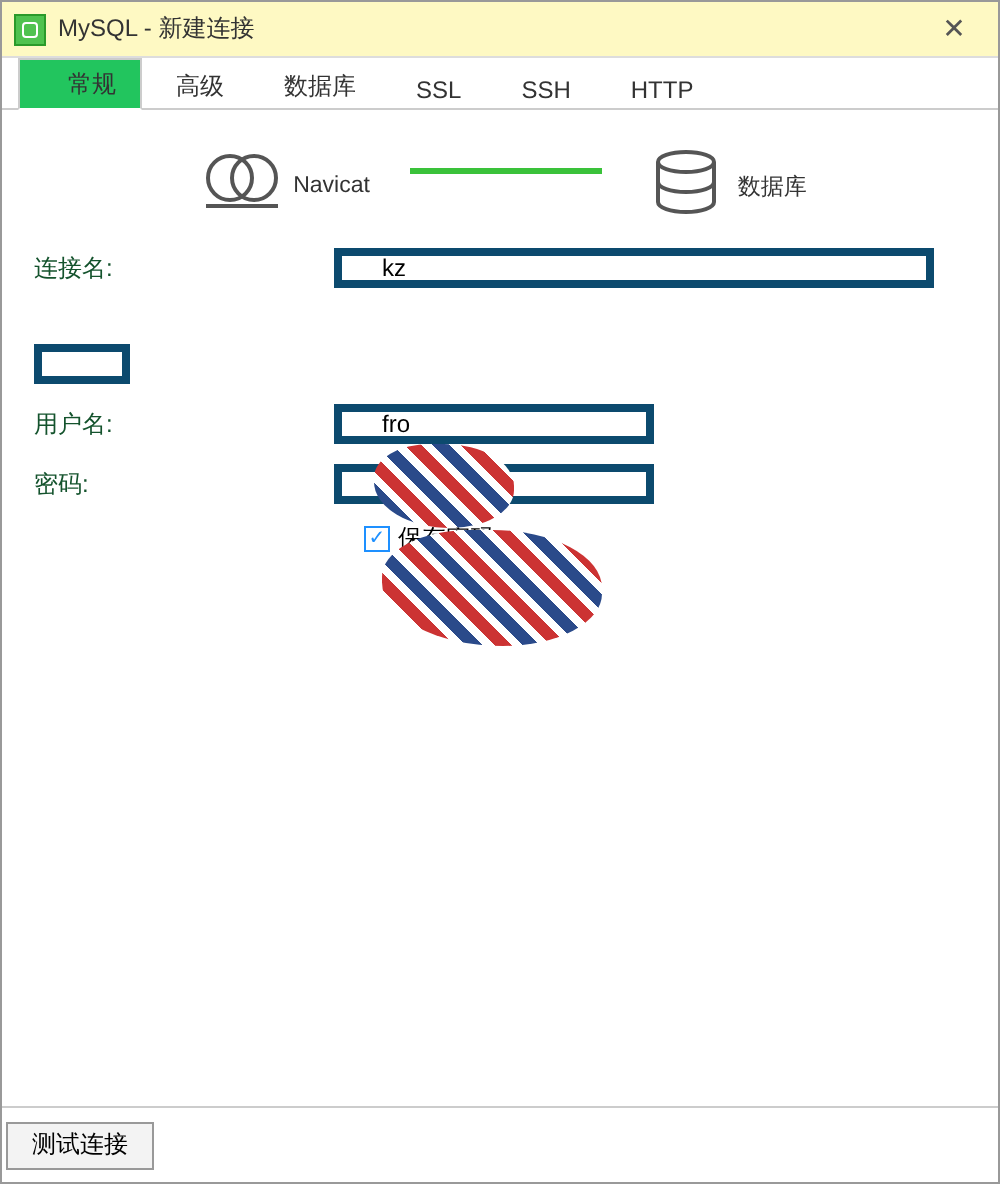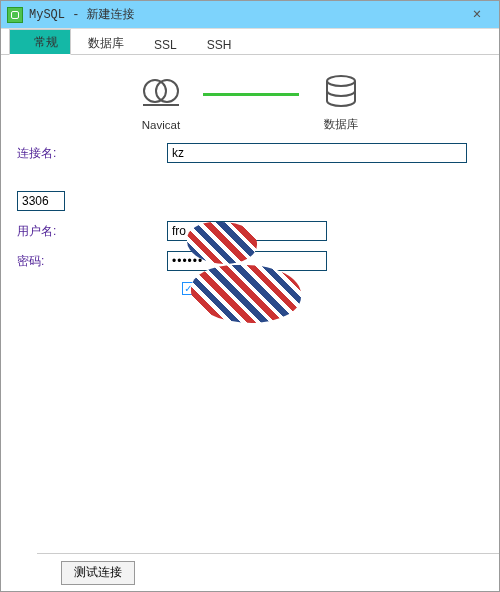--- a/index.html
+++ b/index.html
@@ -9,26 +9,25 @@
     background: #fff;
     width: 500px;
     height: 592px;
     overflow: hidden;
     border: 1px solid #999;
     display: flex;
     flex-direction: column;
   }
   .titlebar {
     height: 28px;
-    background: #7dd3fc;
+    background: #fef9c3;
     border-bottom: 1px solid #ddd;
     display: flex;
     align-items: center;
     padding: 0 6px;
-    font-family: Liberation Mono, monospace;
   }
   .titlebar .app-icon {
     width: 16px; height: 16px;
     background: #4fc24f;
     border: 1px solid #2a9a2a;
     margin-right: 6px;
     position: relative;
   }
   .titlebar .app-icon::after{
     content:"";
@@ -58,54 +57,54 @@
     padding: 4px 12px 3px;
     color: #333;
     cursor: pointer;
     border: 1px solid transparent;
     border-bottom: none;
     position: relative;
     top: 1px;
   }
   .tab.active {
     border-color: #ccc;
-    background: #14b8a6;
+    background: #22c55e;
     border-bottom: 1px solid #fff;
     padding-left: 24px;
   }
   .content {
     flex: 1;
     padding: 18px 14px 0 16px;
     position: relative;
   }
   .diagram {
     display: flex;
     align-items: center;
     justify-content: center;
     gap: 20px;
     margin-bottom: 10px;
   }
-  .navicat-icon, .db-icon { display:flex; flex-direction:column; align-items:center; gap:4px; }
+  .navicat-icon, .db-icon { display:flex; flex-direction:row; align-items:center; gap:4px; }
   .navicat-icon svg, .db-icon svg { width: 44px; height: 40px; }
   .caption { font-size: 11.5px; color: #333; }
   .connector { width: 96px; height: 3px; background: #3ac23a; margin-top: -16px;}
   .form-row {
     display: flex;
     align-items: center;
     margin-bottom: 8px;
     min-height: 22px;
   }
   .form-label {
     width: 150px;
-    color: #4c1d95;
+    color: #14532d;
   }
   .form-input {
-    border: 1px solid #0c4a6e;
+    border: 4px solid #0c4a6e;
     height: 20px;
-    padding: 1px 4px;
+    padding: 1px 20px;
     font-size: 12px;
     font-family: inherit;
     outline: none;
   }
   .input-conn { width: 300px; }
   .input-host { width: 300px; border-color:#1e90ff; }
   .input-port { width: 48px; }
   .input-user { width: 160px; }
   .input-pass { width: 160px; letter-spacing: 1px; }
   .check-row { margin-left: 165px; margin-top:2px; display:flex; align-items:center; gap:4px;}
@@ -113,23 +112,22 @@
     width: 13px; height: 13px;
     border: 1px solid #1e90ff;
     display:inline-flex; align-items:center; justify-content:center;
     font-size:10px; color:#1e90ff; line-height:1;
   }
   .footer {
     border-top: 1px solid #ccc;
     height: 38px;
     display:flex;
     align-items:center;
-    padding: 0 24px;
+    padding: 0 2px;
     gap:4px;
-    margin-left:36px;
   }
   .footer .spacer { flex:1; }
   .btn {
     min-width: 74px;
     height: 24px;
     border: 1px solid #999;
     background: #f3f3f3;
     font-size: 12px;
     font-family: inherit;
     cursor: pointer;
@@ -148,23 +146,25 @@
 <body>
 
 <div class="titlebar">
   <div class="app-icon"></div>
   <div class="title">MySQL - 新建连接</div>
   <div class="close">✕</div>
 </div>
 
 <div class="tabs">
   <div class="tab active">常规</div>
+  <div class="tab">高级</div>
   <div class="tab">数据库</div>
   <div class="tab">SSL</div>
   <div class="tab">SSH</div>
+  <div class="tab">HTTP</div>
 </div>
 
 <div class="content">
 
   <div class="diagram">
     <div class="navicat-icon">
       <svg viewBox="0 0 44 40">
         <circle cx="16" cy="16" r="11" fill="none" stroke="#555" stroke-width="2"></circle>
         <circle cx="28" cy="16" r="11" fill="none" stroke="#555" stroke-width="2"></circle>
         <path d="M4 30 h36" stroke="#555" stroke-width="2"></path>

